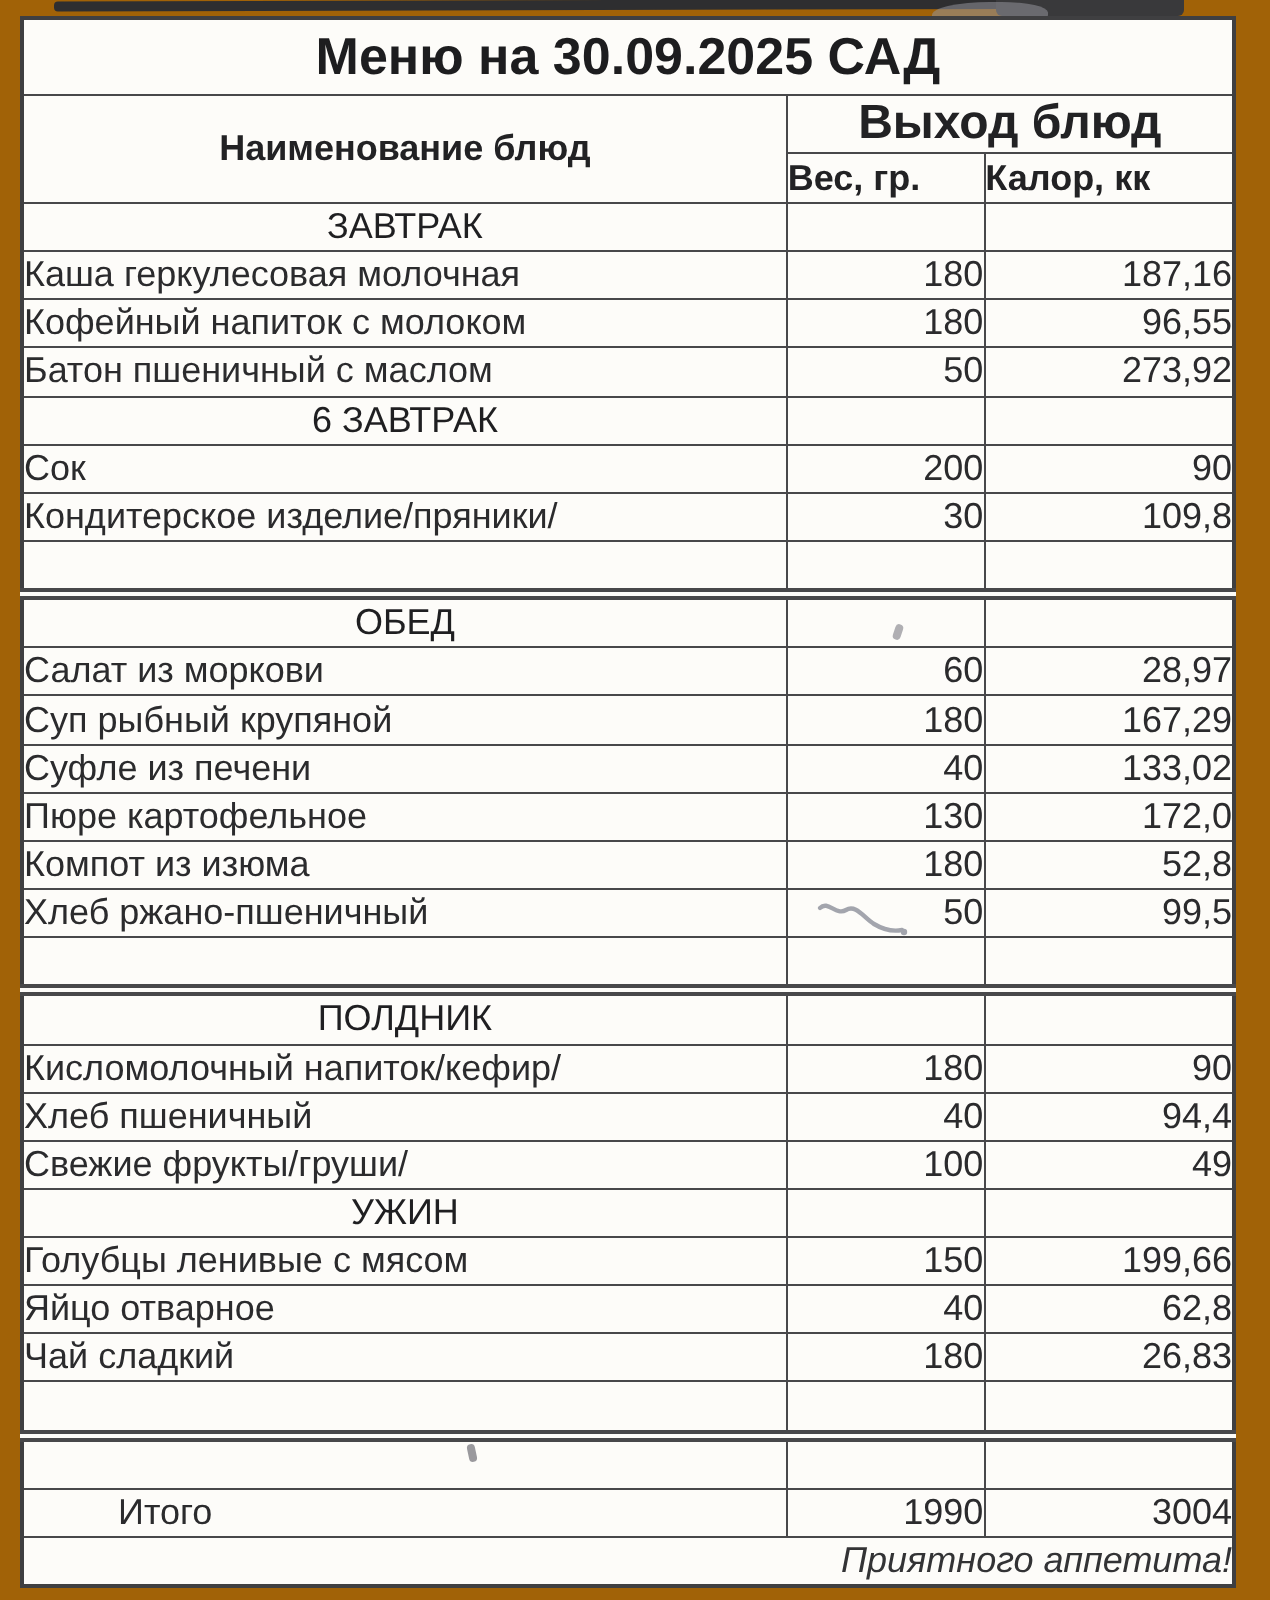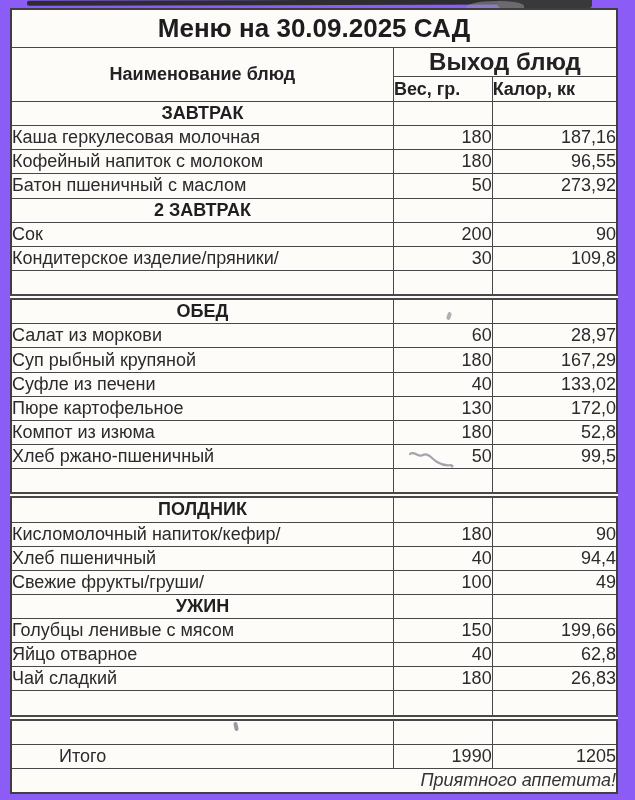--- a/index.html
+++ b/index.html
@@ -5,21 +5,21 @@
   html, body {
     margin: 0;
     padding: 0;
     background: #fdfdfb;
     font-family: "Liberation Sans", "DejaVu Sans", sans-serif;
   }
   .page {
     position: relative;
     width: 635px;
     height: 800px;
-    background: #8b5cf6;
+    background: #a16207;
     overflow: hidden;
   }
   
   .artifact-topbar {
     position: absolute;
     left: 27px; top: 0;
     width: 562px; height: 5px;
     background: #2e2e30;
     border-radius: 2px;
     transform: rotate(-0.15deg);
@@ -113,21 +113,21 @@
     vertical-align: middle;
     font-weight: bold;
     font-size: 18px;
     padding-left: 7px;
     color: #222224;
   }
   tbody td { height: 22px; vertical-align: middle; font-size: 18px; }
   td.c-name { text-align: left; padding-left: 5px; }
   td.c-name.sec {
     text-align: center;
-    font-weight: bold;
+    font-weight: normal;
     color: #1f1f21;
   }
   td.c-num { text-align: right; padding-right: 8px; }
   tr.split td { border-bottom: 6px double #48484a; }
   tr.total-row td { height: 23px; font-size: 18px; padding-left: 47px; }
   td.footer {
     height: 23px;
     text-align: right;
     vertical-align: middle;
     font-style: italic;
@@ -178,21 +178,21 @@
           <td class="c-name">Кофейный напиток с молоком</td>
           <td class="c-num">180</td>
           <td class="c-num">96,55</td>
         </tr>
         <tr>
           <td class="c-name">Батон пшеничный с маслом</td>
           <td class="c-num">50</td>
           <td class="c-num">273,92</td>
         </tr>
         <tr>
-          <td class="c-name sec">2 ЗАВТРАК</td>
+          <td class="c-name sec">6 ЗАВТРАК</td>
           <td class="c-num"></td>
           <td class="c-num"></td>
         </tr>
         <tr>
           <td class="c-name">Сок</td>
           <td class="c-num">200</td>
           <td class="c-num">90</td>
         </tr>
         <tr>
           <td class="c-name">Кондитерское изделие/пряники/</td>
@@ -292,21 +292,21 @@
         <tr>
           <td class="c-name"></td>
           <td class="c-num"></td>
           <td class="c-num"></td>
         </tr>
       </tbody>
     <tfoot>
       <tr class="total-row">
         <td class="c-name">Итого</td>
         <td class="c-num">1990</td>
-        <td class="c-num">1205</td>
+        <td class="c-num">3004</td>
       </tr>
       <tr>
         <td class="footer" colspan="3">Приятного аппетита!</td>
       </tr>
     </tfoot>
   </table>
 
   <svg class="artifact-squiggle" width="52" height="24" viewBox="0 0 52 24">
     <path d="M4 7 C 8 3, 12 11, 17 8 S 26 12, 31 15 S 40 19, 45 18" fill="none" stroke="#8d909b" stroke-width="2.2" stroke-linecap="round"></path>
     <circle cx="46" cy="19" r="1.6" fill="#8d909b"></circle>

